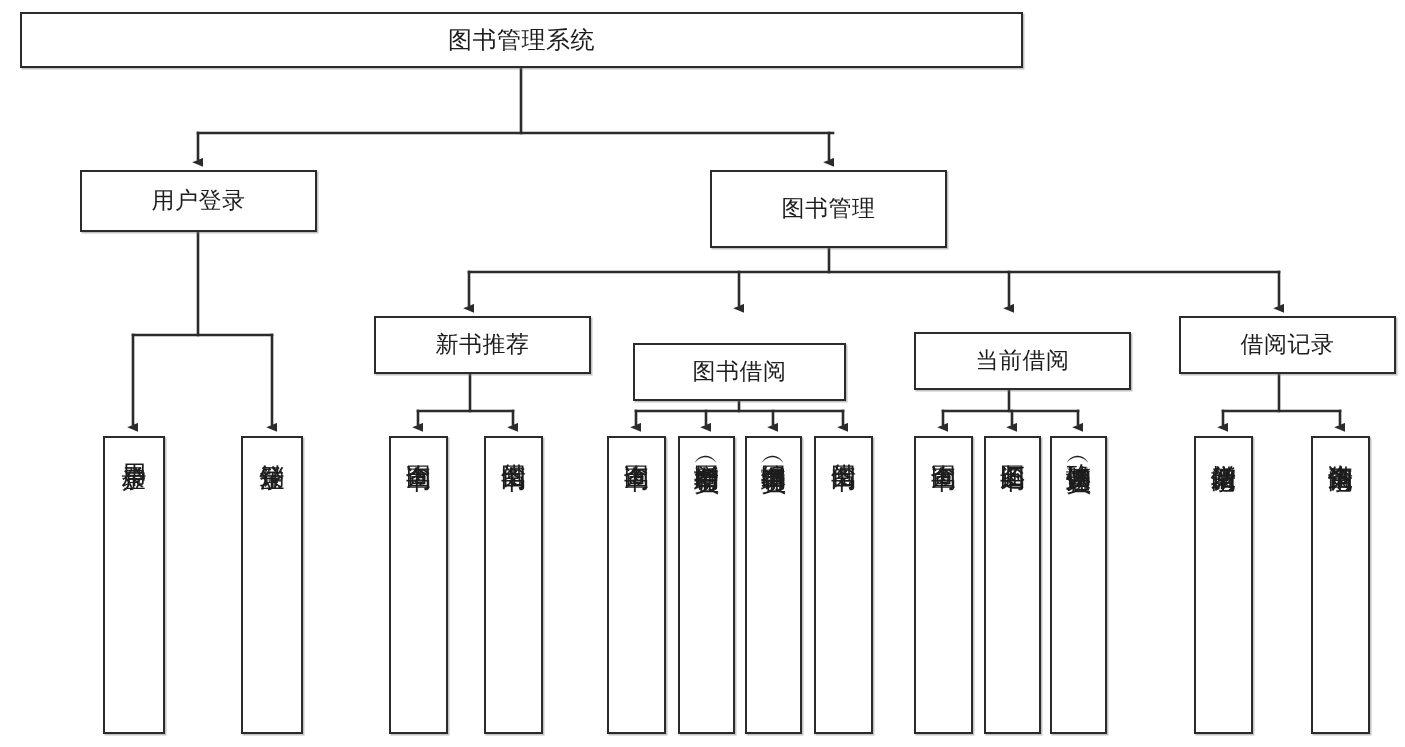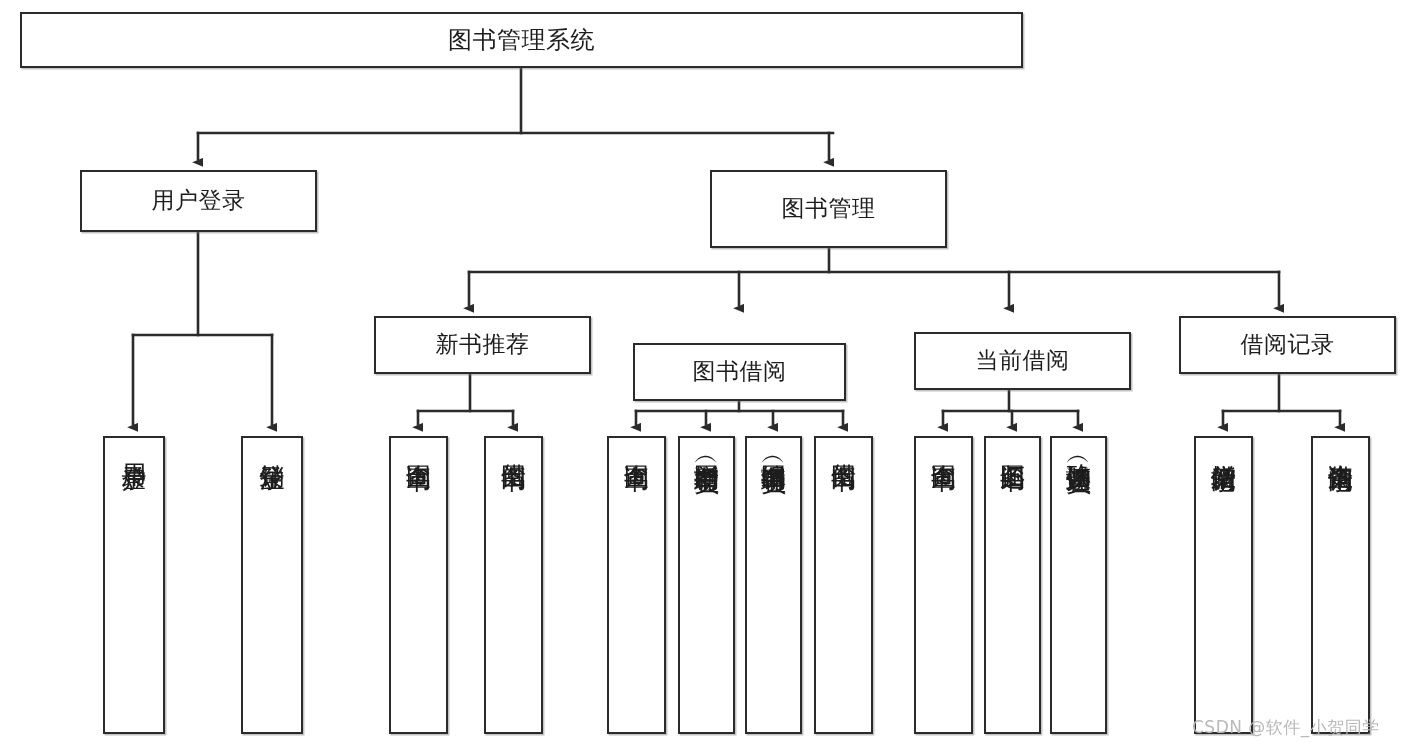--- a/index.html
+++ b/index.html
@@ -187,15 +187,14 @@
   <div class="node vert tall" id="node-leaf-10" style="left: 1050px; top: 436px; width: 57px; height: 298px;">
     <span class="label">确认归还（管理员）</span>
   </div>
   <div class="node vert" id="node-leaf-11" style="left: 1194px; top: 436px; width: 59px; height: 298px;">
     <span class="label">新增借阅记录</span>
   </div>
   <div class="node vert" id="node-leaf-12" style="left: 1311px; top: 436px; width: 59px; height: 298px;">
     <span class="label">查询借阅记录</span>
   </div>
 
-  <div id="watermark" style="left: 1192px; top: 716px;">CSDN @软件_小贺同学</div>
 
 </div>
 
 </body></html>

